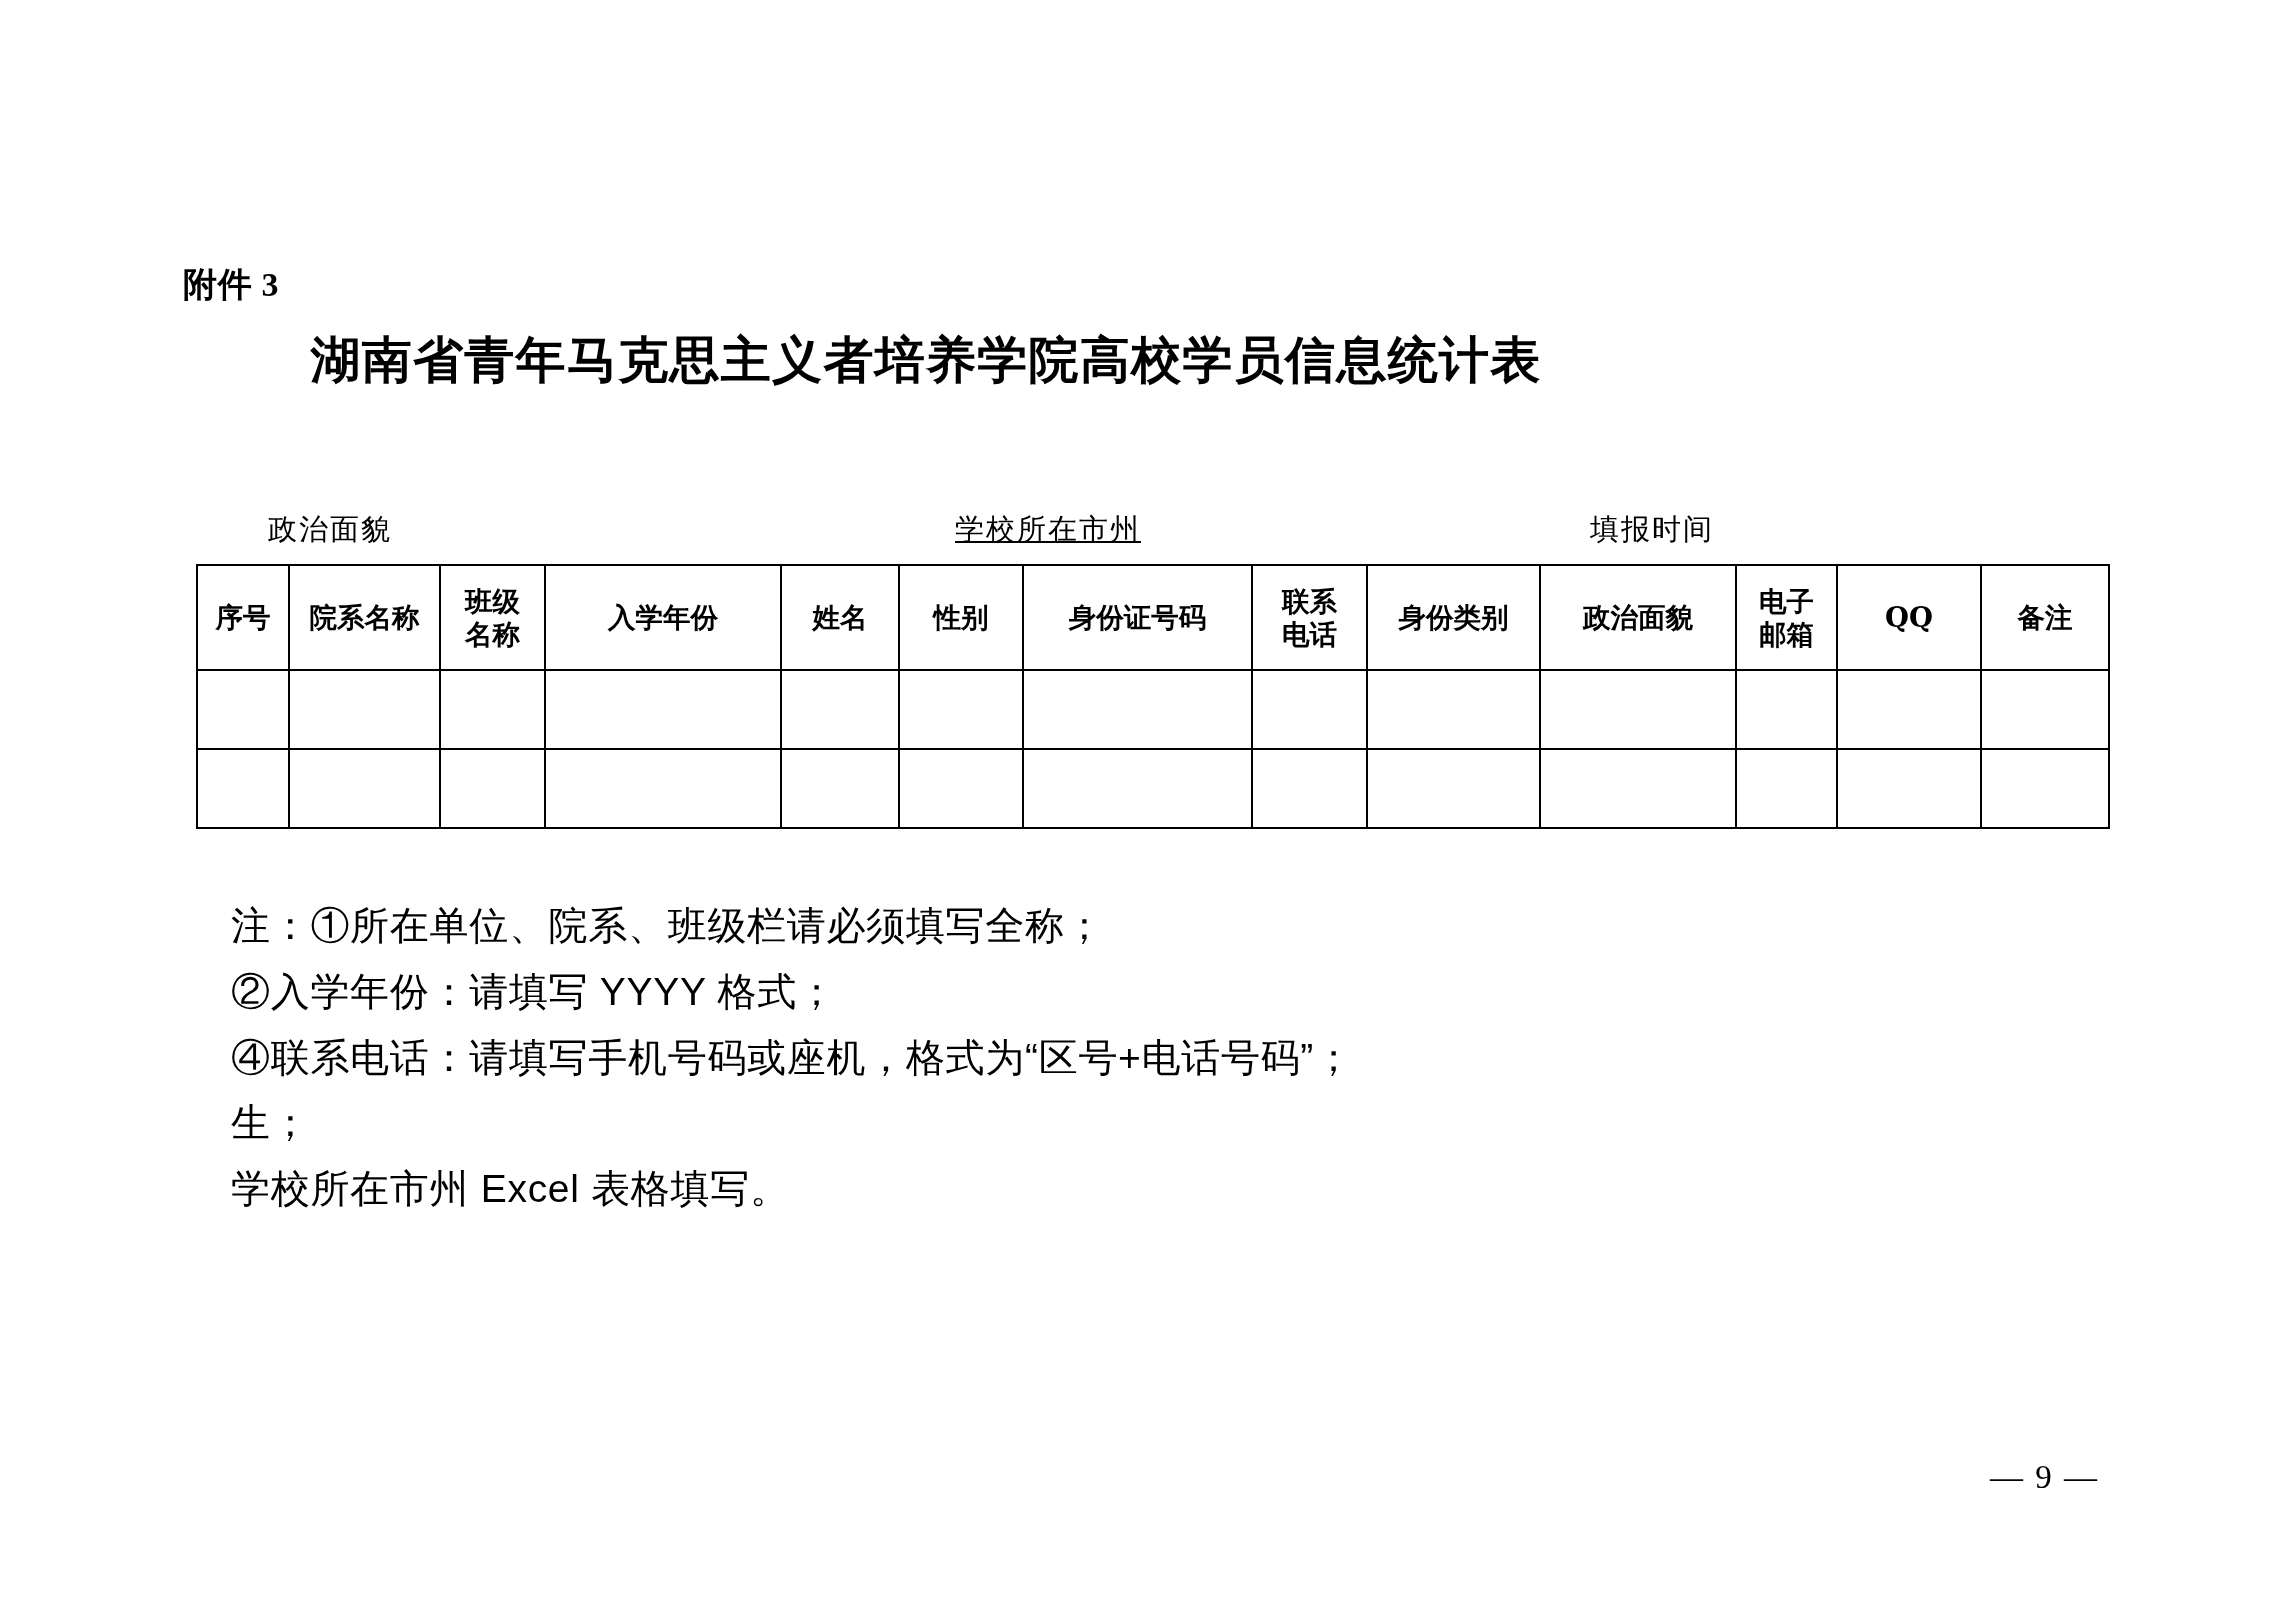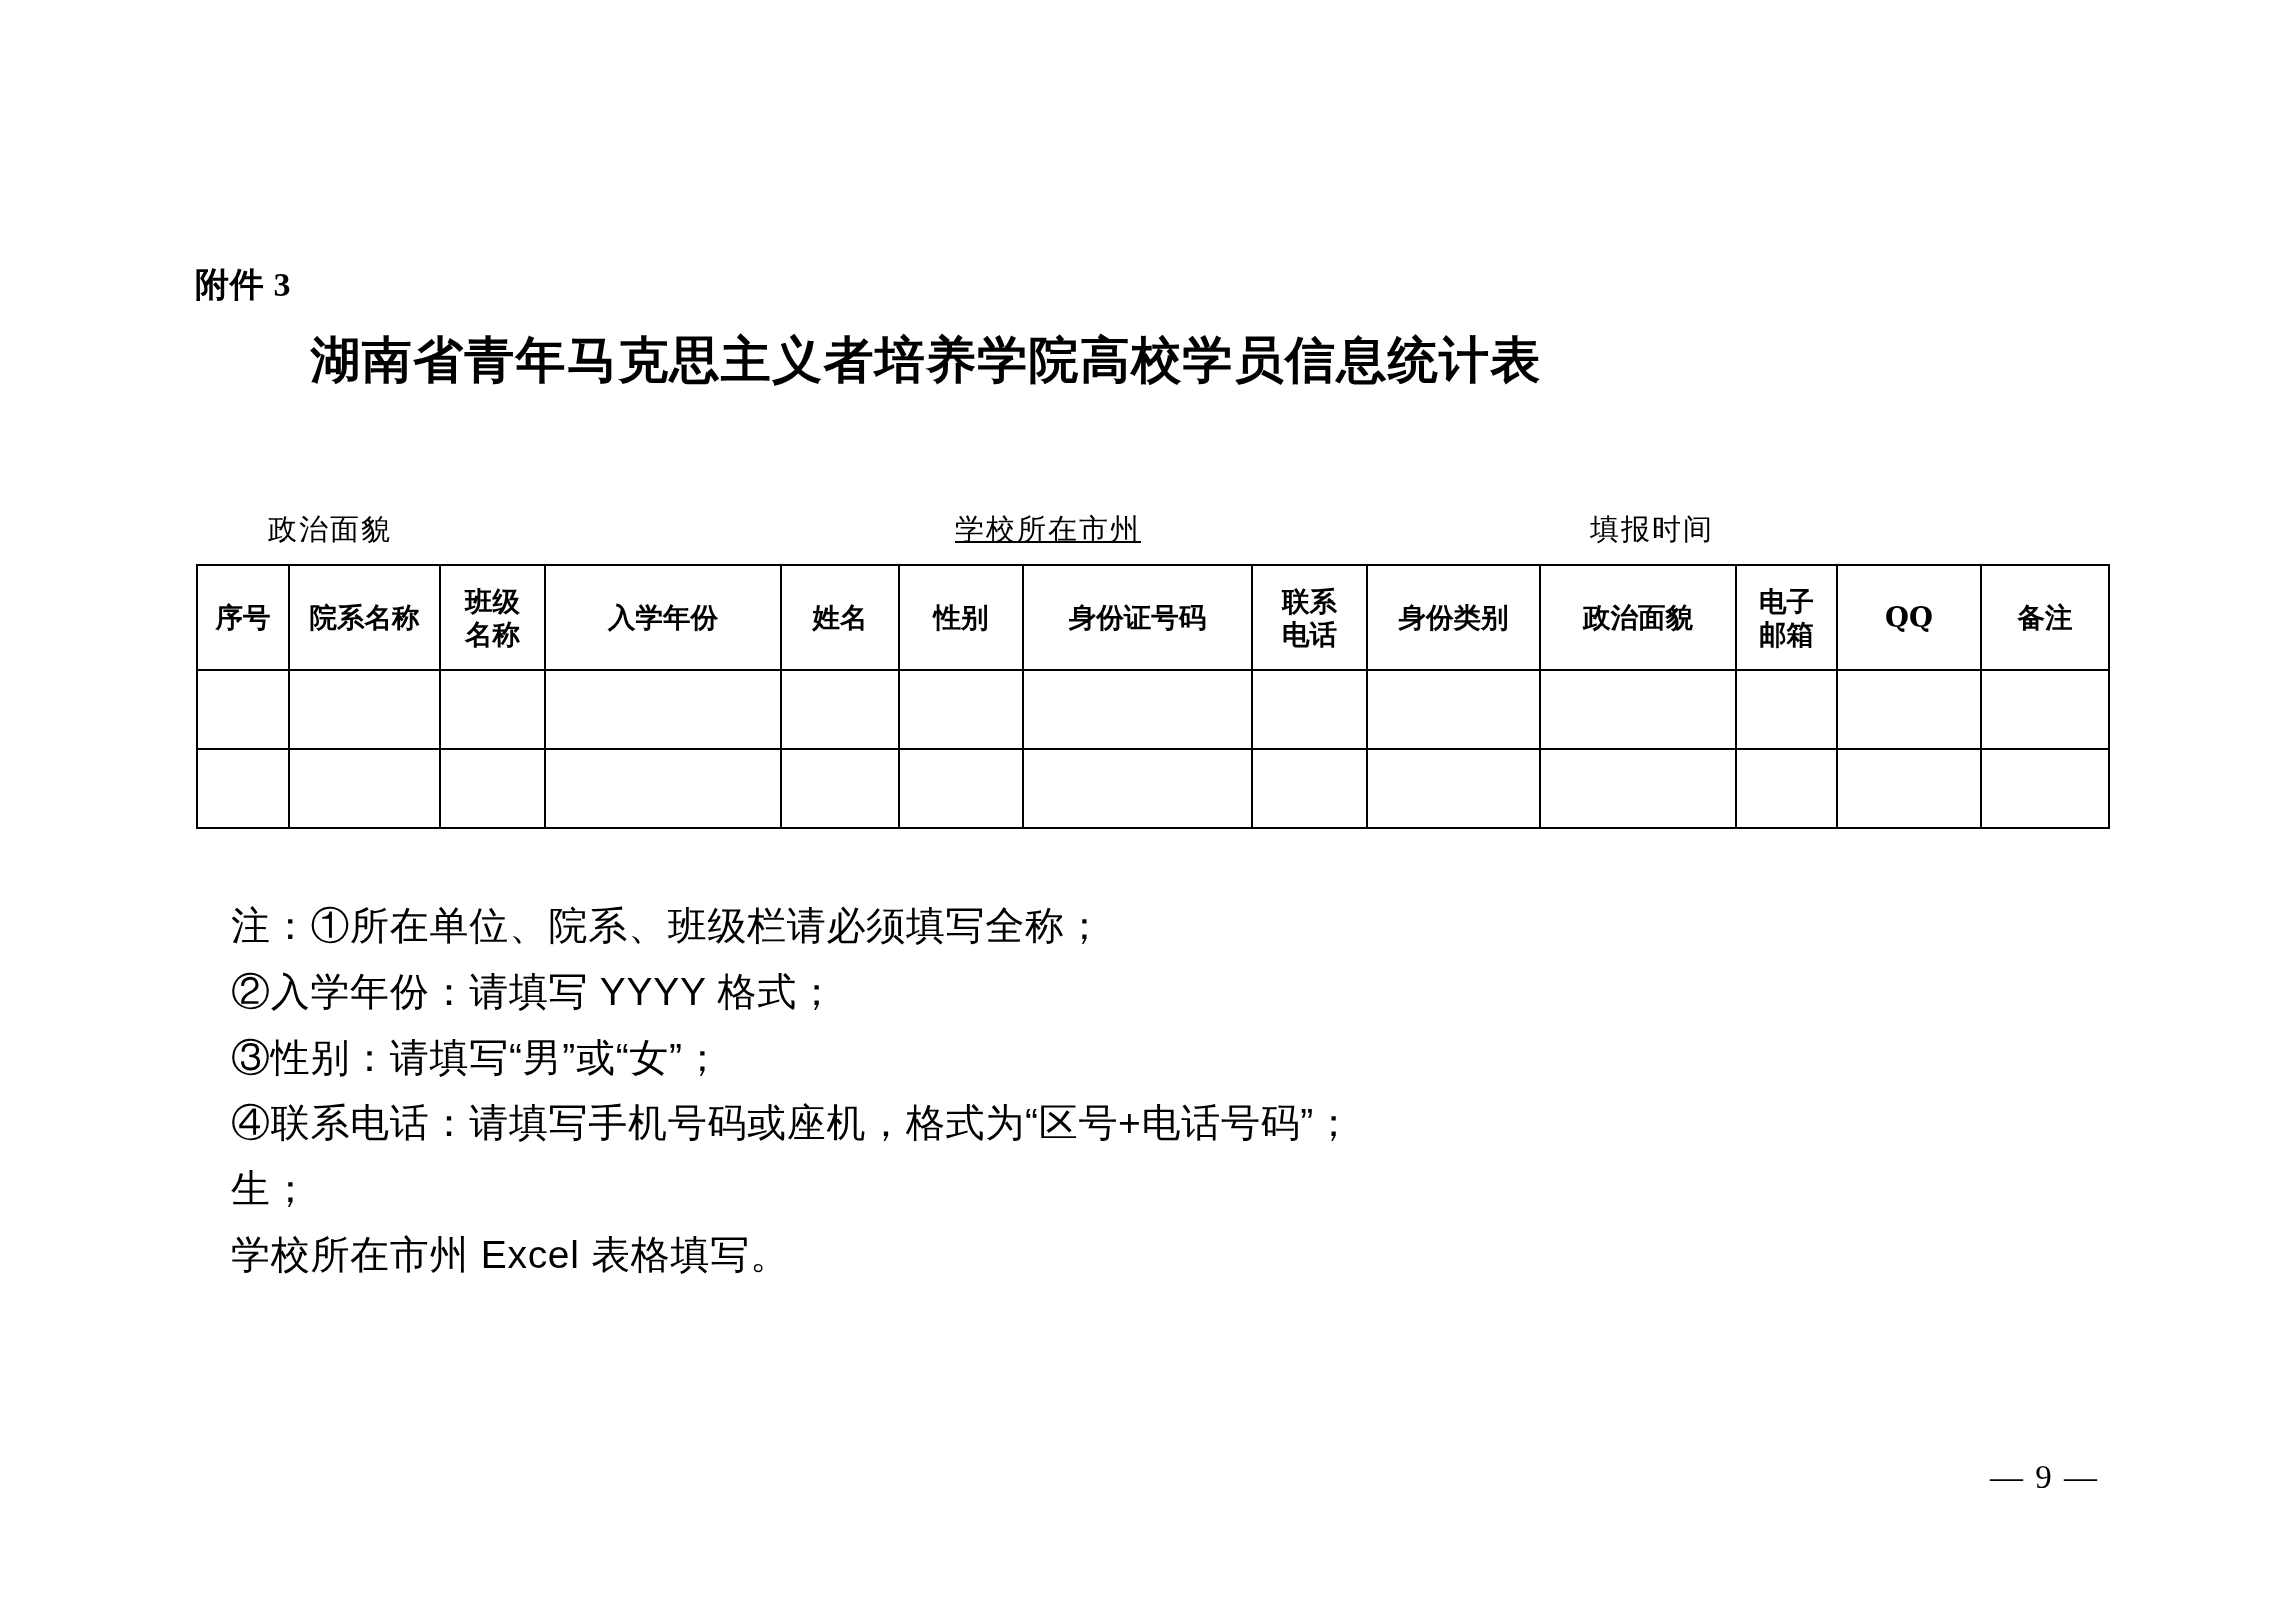--- a/index.html
+++ b/index.html
@@ -26,21 +26,20 @@
 
   
   .attach-label {
     position: absolute;
     left: 183px;
     top: 262px;
     font-size: 34px;
     font-weight: bold;
     letter-spacing: 0.7px;
     font-family: "Liberation Serif", "DejaVu Serif", serif;
-    margin-left: 12px;
   }
 
   
   .doc-title {
     position: absolute;
     left: 0;
     top: 327px;
     width: 1852px;
     text-align: center;
     font-size: 50px;
@@ -224,21 +223,20 @@
           <td></td>
           <td></td>
         </tr>
       </tbody>
     </table>
   </div>
 
   <div class="notes">
     <p>注：①所在单位、院系、班级栏请必须填写全称；</p>
     <p>②入学年份：请填写 YYYY 格式；</p>
-    <p>③性别：请填写“男”或“女”；</p>
     <p>④联系电话：请填写手机号码或座机，格式为“区号+电话号码”；</p>
     <p class="wrap-line">生；</p>
     <p>学校所在市州 Excel 表格填写。</p>
   </div>
 
   <div class="page-number">— 9 —</div>
 
 </div>
 
 

